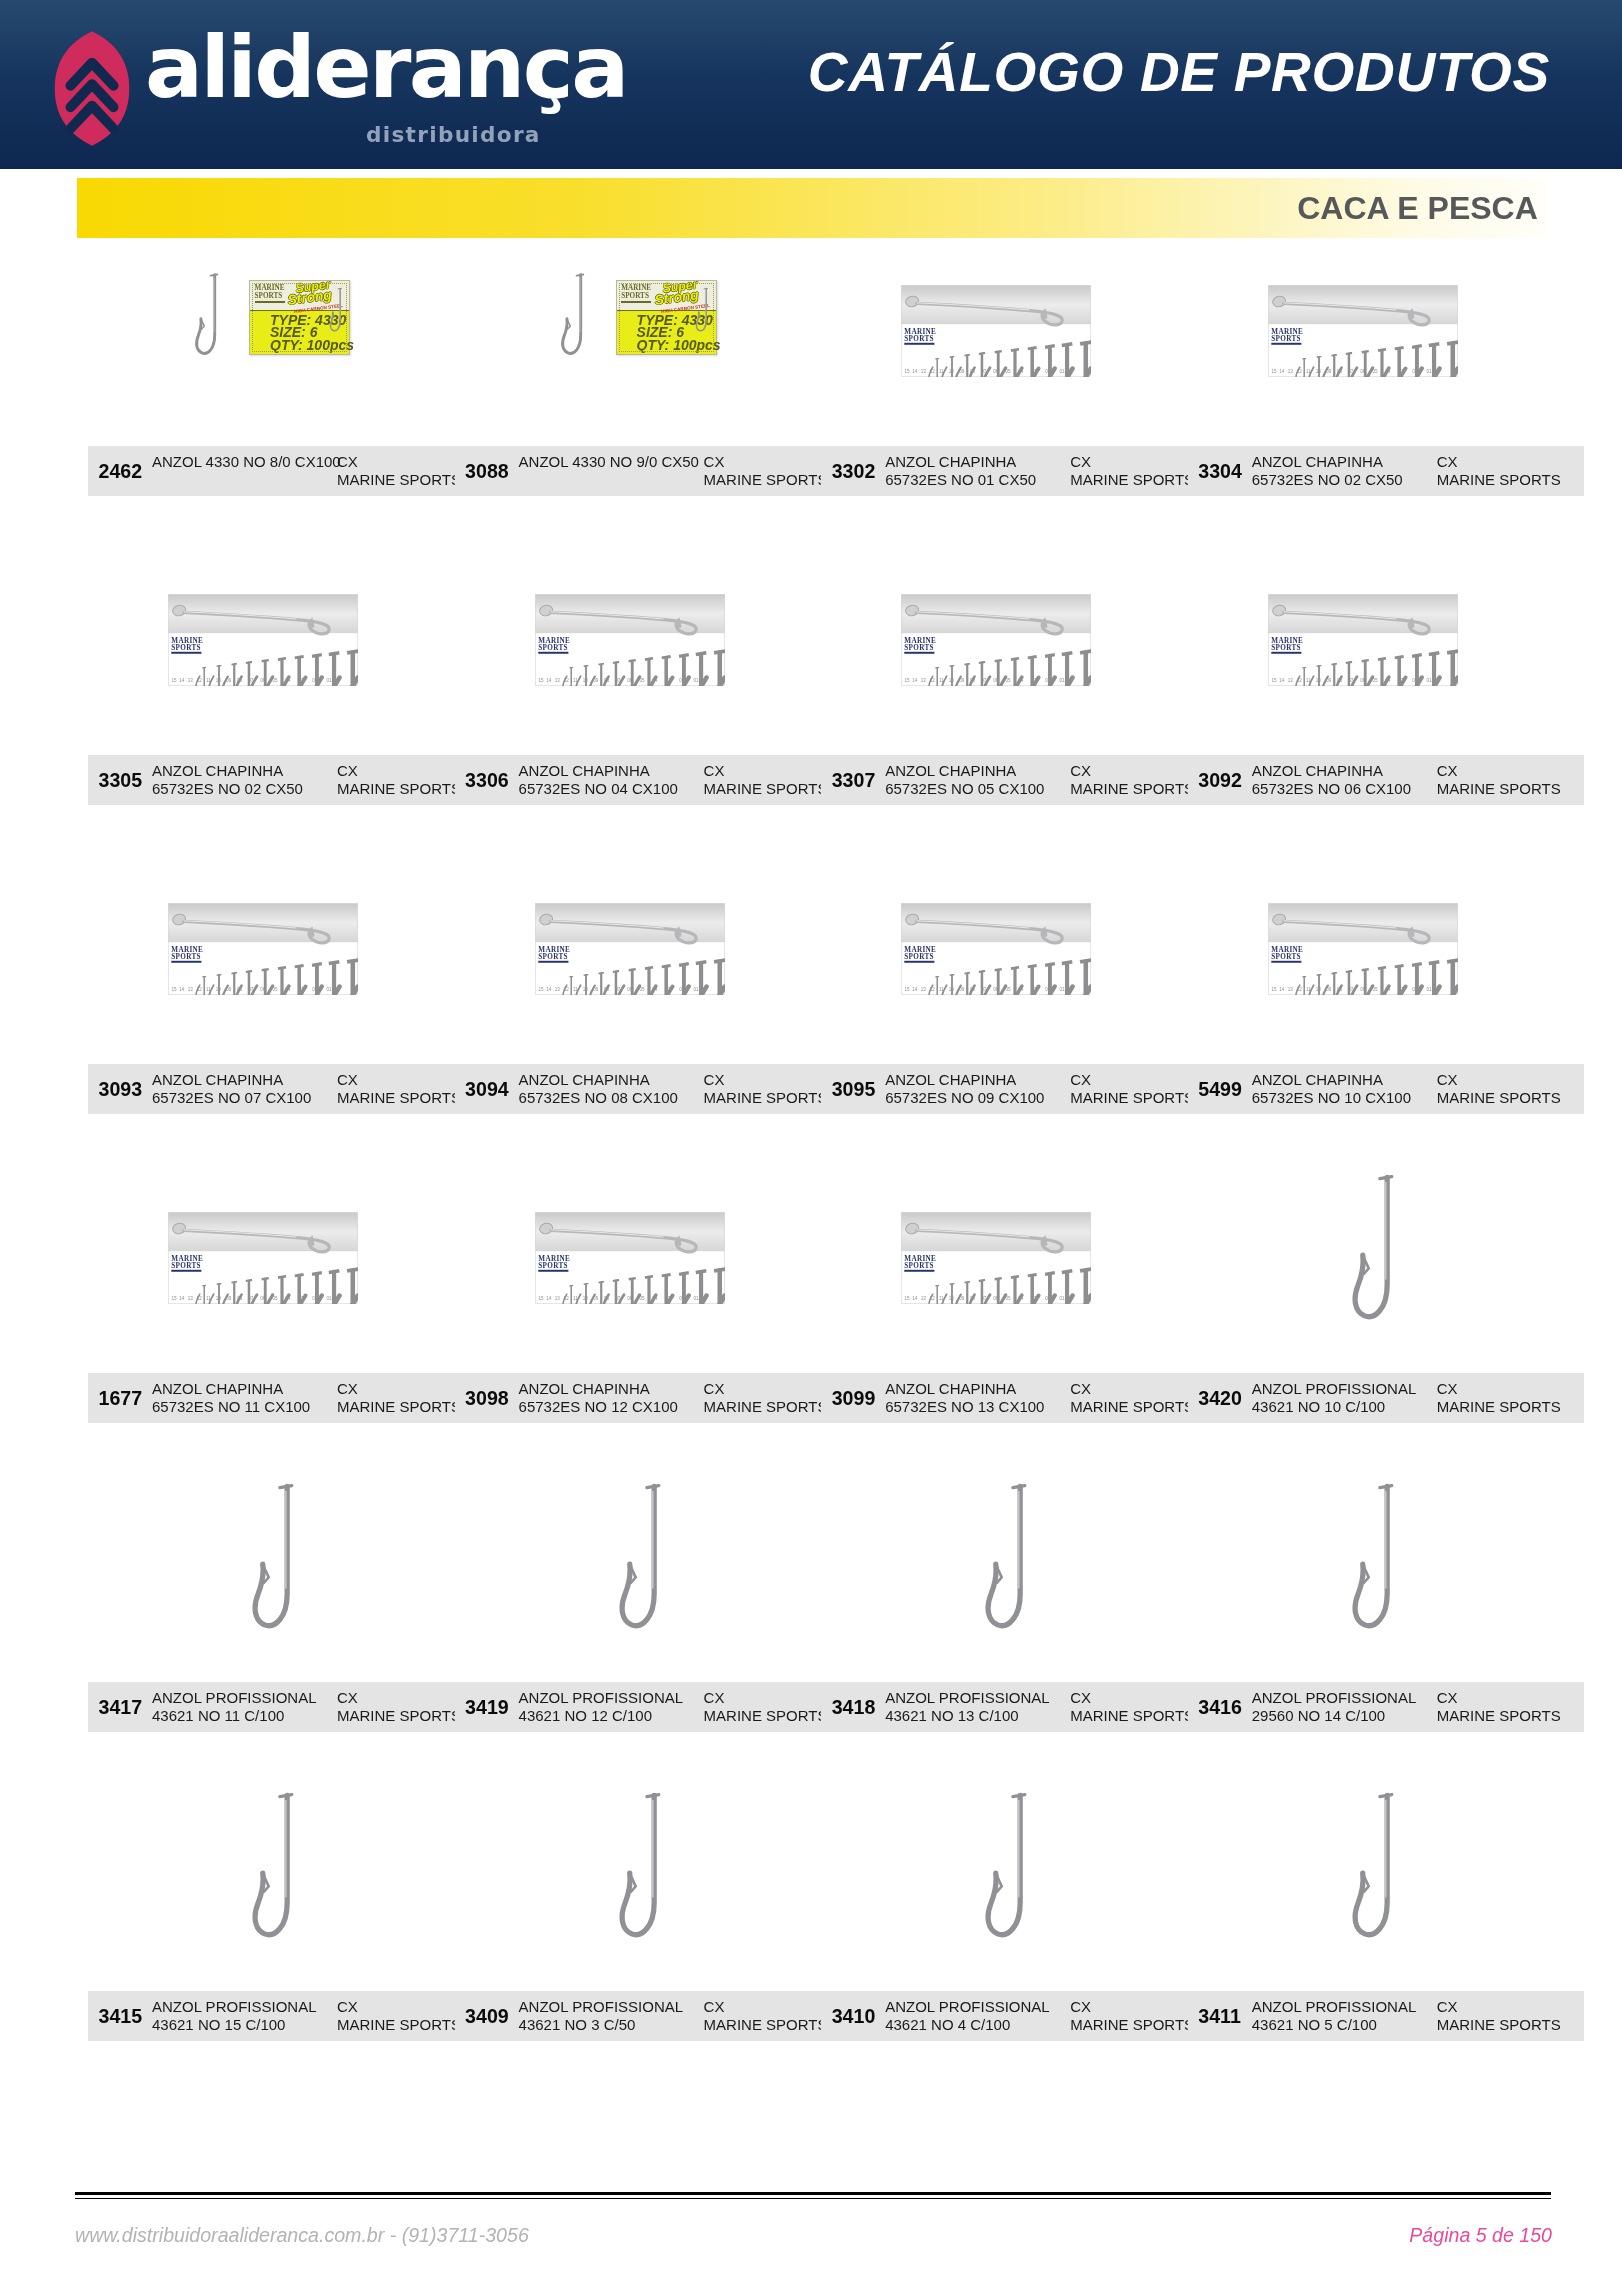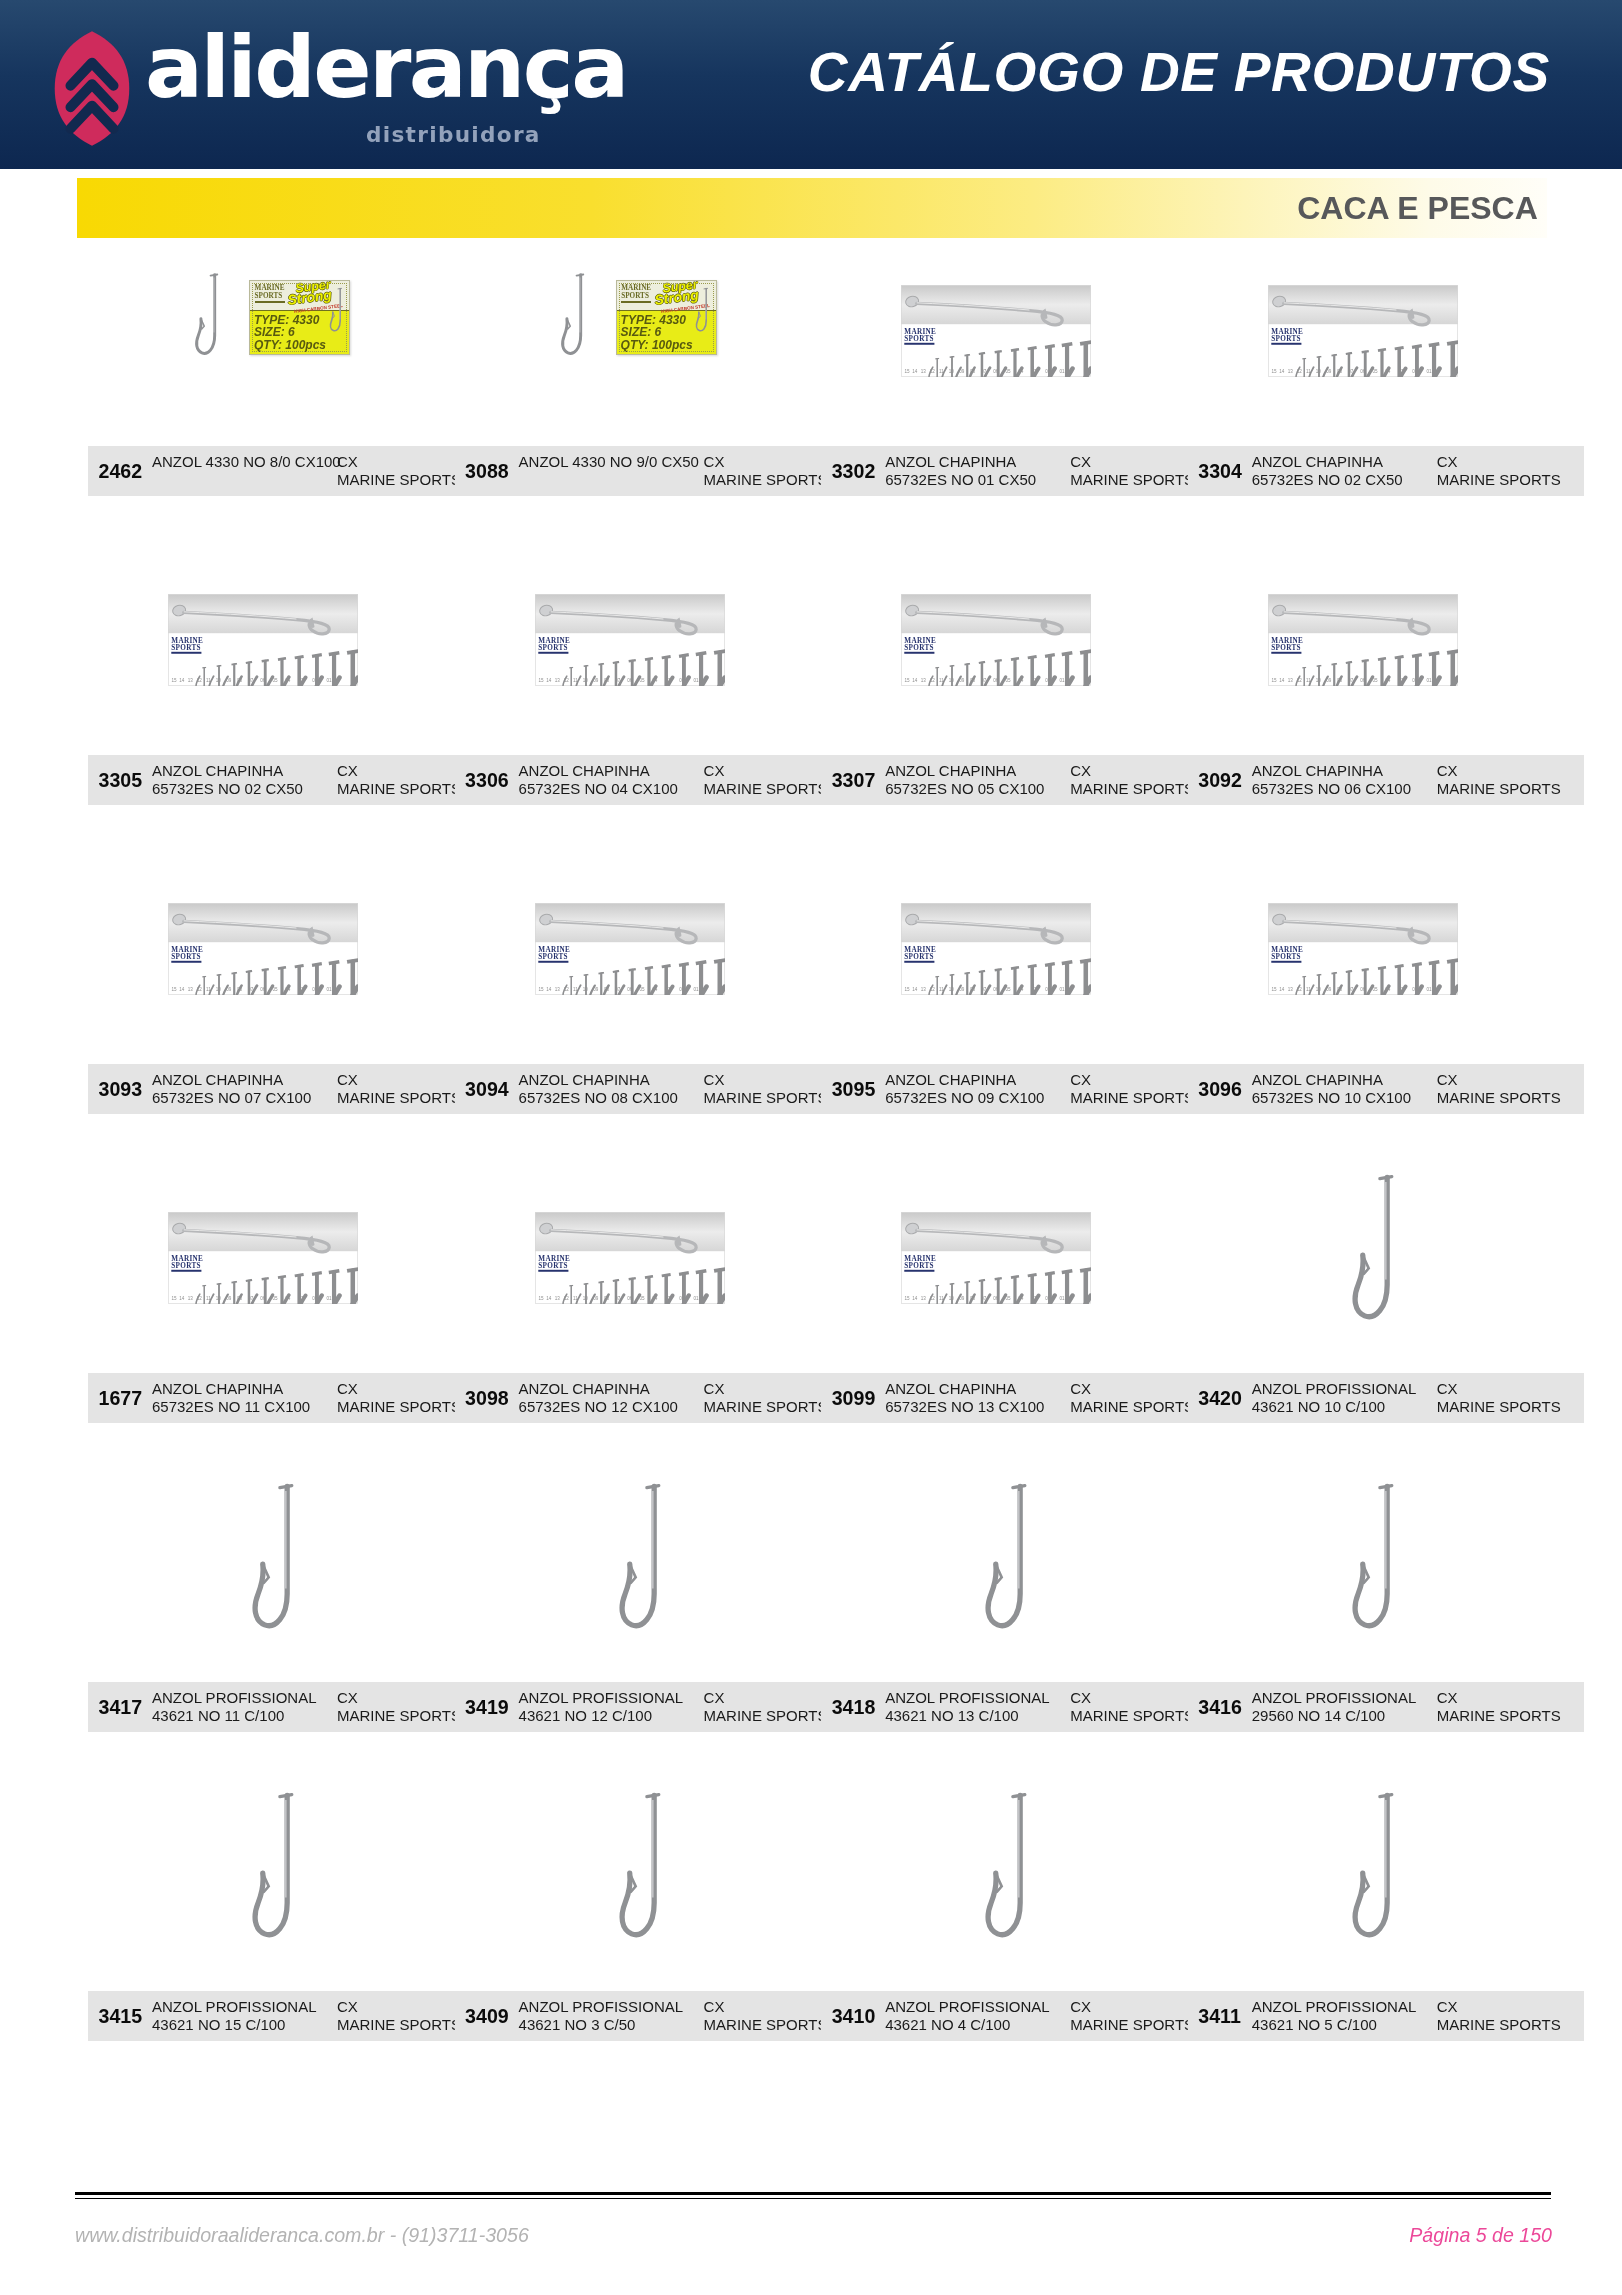--- a/index.html
+++ b/index.html
@@ -56,21 +56,21 @@
   .pc-stamp{position:absolute;left:4.6px;top:4.6px;font-family:"Liberation Serif",serif;
     font-weight:bold;font-size:7.2px;line-height:7.2px;color:#6a6b24;letter-spacing:0;}
   .pc-stamp .bar{display:block;width:30px;height:2px;background:#6a6b24;margin-top:1.3px;}
   .pc-super{position:absolute;left:37px;top:0.7px;transform:rotate(-7deg);
     font-weight:bold;font-style:italic;color:#eef200;line-height:1;
     text-shadow:0.7px 0 #5c5d12,-0.7px 0 #5c5d12,0 0.7px #5c5d12,0 -0.7px #5c5d12;}
   .pc-super .w1{font-size:12.4px;display:block;margin-left:9.2px;}
   .pc-super .w2{font-size:13.7px;display:block;margin-top:-2.6px;}
   .pc-sub{position:absolute;left:44px;top:25px;font-size:4.6px;font-weight:bold;color:#c0392b;
     transform:rotate(-7deg);white-space:nowrap;}
-  .pc-lines{position:absolute;left:4px;top:33px;font-size:12px;font-weight:bold;font-style:italic;
+  .pc-lines{position:absolute;left:20px;top:33px;font-size:14px;font-weight:bold;font-style:italic;
     color:#585a10;line-height:12.4px;white-space:nowrap;}
   .pc-hook{position:absolute;right:3.3px;top:5.9px;}
 
   
   .footer-line{position:absolute;left:75px;top:2192px;width:1476px;height:2.6px;
     border-top:3.3px solid #000;border-bottom:1.3px solid #000;}
   .footer-contact{position:absolute;left:75px;top:2224px;width:1243px;
     font-size:19.6px;font-style:italic;color:#b3b3b3;}
   .footer-page{position:absolute;left:1188px;top:2224px;width:364px;text-align:right;
     font-size:19.6px;font-style:italic;color:#ec4899;}
@@ -850,21 +850,21 @@
                 <text class="mini-num" x="220.3" y="134">02</text>
                 <use href="#jmini" transform="translate(233.3,68.9) scale(1.25)"></use>
                 <text class="mini-num" x="242.0" y="134">01</text>
               </g>
         </svg>
       </div>
 
     </div>
 
     <div class="labelbar">
-      <div class="p-code">3096</div>
+      <div class="p-code">5499</div>
       <div class="p-name">
         <div>ANZOL CHAPINHA</div>
         <div>65732ES NO 10 CX100</div>
       </div>
       <div class="p-unit">
         <div>CX</div>
         <div>MARINE SPORTS</div>
       </div>
     </div>
   </div>

